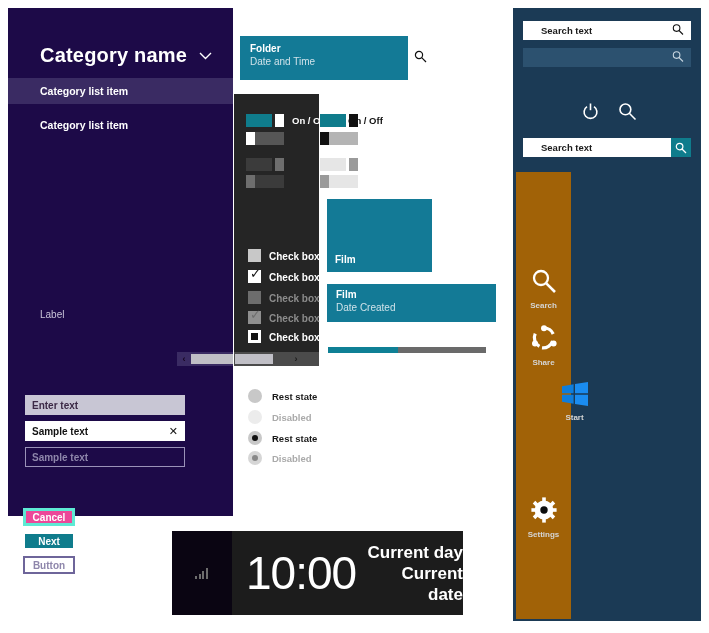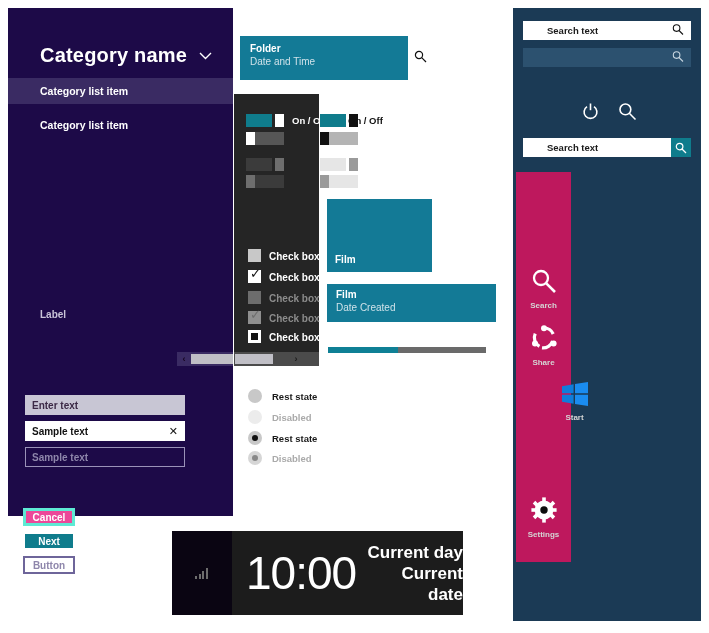--- a/index.html
+++ b/index.html
@@ -14,21 +14,21 @@
               display:flex;align-items:center;}
   #cat-title{color:#ffffff;font-size:20px;font-weight:bold;margin-left:32px;
              letter-spacing:.2px;}
   #cat-chevron{margin-left:12px;color:#ffffff;font-size:13px;line-height:1;}
   .cat-item{position:absolute;left:0;width:225px;height:26px;display:flex;
             align-items:center;color:#ffffff;font-size:10.5px;font-weight:bold;}
   .cat-item span{margin-left:32px;}
   #cat-item-0{top:70px;background:#3a2b63;}
   #cat-item-1{top:104px;background:transparent;}
   #left-label{position:absolute;left:32px;top:301px;color:#c9c4d8;
-              font-size:10px;font-weight:bold;}
+              font-size:10px;font-weight:normal;}
 
   
   .tinput{position:absolute;left:17px;width:160px;height:20px;
           font-size:10px;font-weight:bold;display:flex;align-items:center;
           box-sizing:border-box;padding:0 6px;}
   #tinput-0{top:387px;background:#c8c6d4;color:#3c2a46;border:1px solid #c8c6d4;}
   #tinput-1{top:413px;background:#ffffff;color:#111111;border:1px solid #ffffff;
             justify-content:space-between;}
   #tinput-1 .clr{font-size:11px;color:#111;font-weight:bold;}
   #tinput-2{top:439px;background:transparent;color:#8e86ab;
@@ -137,39 +137,39 @@
              letter-spacing:-1px;}
   #lock-dates{margin-left:6px;text-align:right;}
   .lock-d{color:#ffffff;font-size:17px;font-weight:bold;line-height:21px;}
   .bars{display:flex;align-items:flex-end;height:11px;}
   .bars i{display:block;width:2px;margin-right:1.5px;background:#6d6d6d;}
 
   
   #right-panel{position:absolute;left:513px;top:8px;width:188px;height:613px;
                background:#1b3a55;}
   .srch{position:absolute;height:19px;box-sizing:border-box;
-        display:flex;align-items:center;padding-left:24px;font-size:9.5px;}
+        display:flex;align-items:center;padding-left:18px;font-size:9.5px;}
   #srch-0{left:10px;top:13px;width:168px;background:#ffffff;color:#1a1a1a;
           font-weight:bold;}
   #srch-1{left:10px;top:40px;width:168px;background:#2c516f;color:#7f9bb2;}
   .srch .mag{position:absolute;right:7px;top:50%;transform:translateY(-50%);
              font-size:12px;}
   #srch-2{left:10px;top:130px;width:168px;background:#ffffff;color:#1a1a1a;
           font-weight:bold;}
   #srch-2 .magbtn{position:absolute;right:0;top:0;bottom:0;width:20px;
                   background:#0f7c8c;color:#ffffff;display:flex;
                   align-items:center;justify-content:center;font-size:12px;}
   #icon-power{position:absolute;left:68px;top:94px;color:#ffffff;font-size:19px;
               line-height:19px;}
   #icon-search-big{position:absolute;left:105px;top:94px;color:#ffffff;
                    font-size:19px;line-height:19px;}
 
   
-  #charms{position:absolute;left:516px;top:172px;width:55px;height:390px;
-          background:#be185d;}
+  #charms{position:absolute;left:516px;top:172px;width:55px;height:447px;
+          background:#a16207;}
   .charm{position:absolute;left:0;width:55px;text-align:center;}
   .charm-lbl{color:#d5d5d5;font-size:8px;font-weight:bold;margin-top:3px;
              display:block;}
   #charm-0{top:96px;} #charm-1{top:153px;} #charm-2{top:210px;margin-left:31px;}
   #charm-3{top:268px;} #charm-4{top:325px;}
 </style>
 </head>
 <body>
 
 <div id="left-panel">

